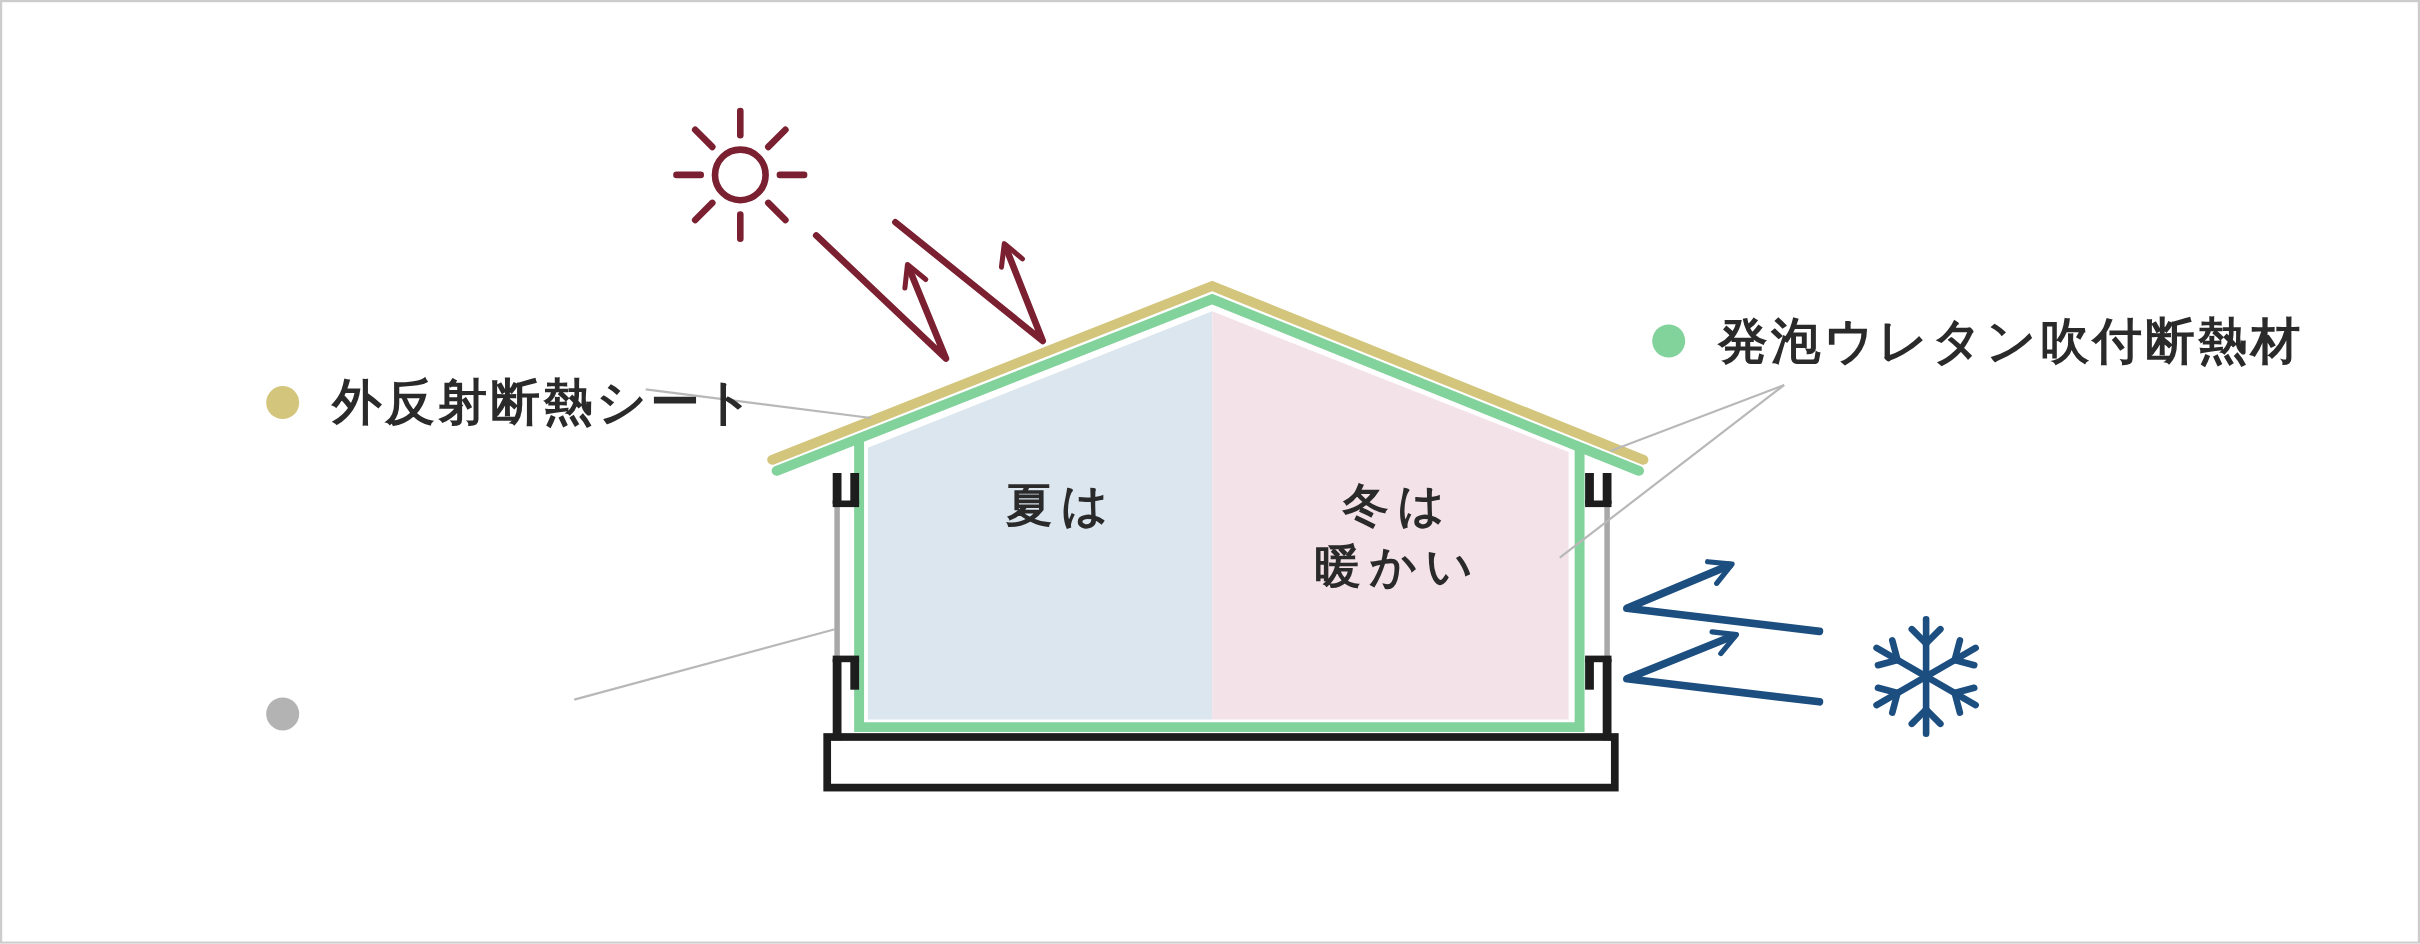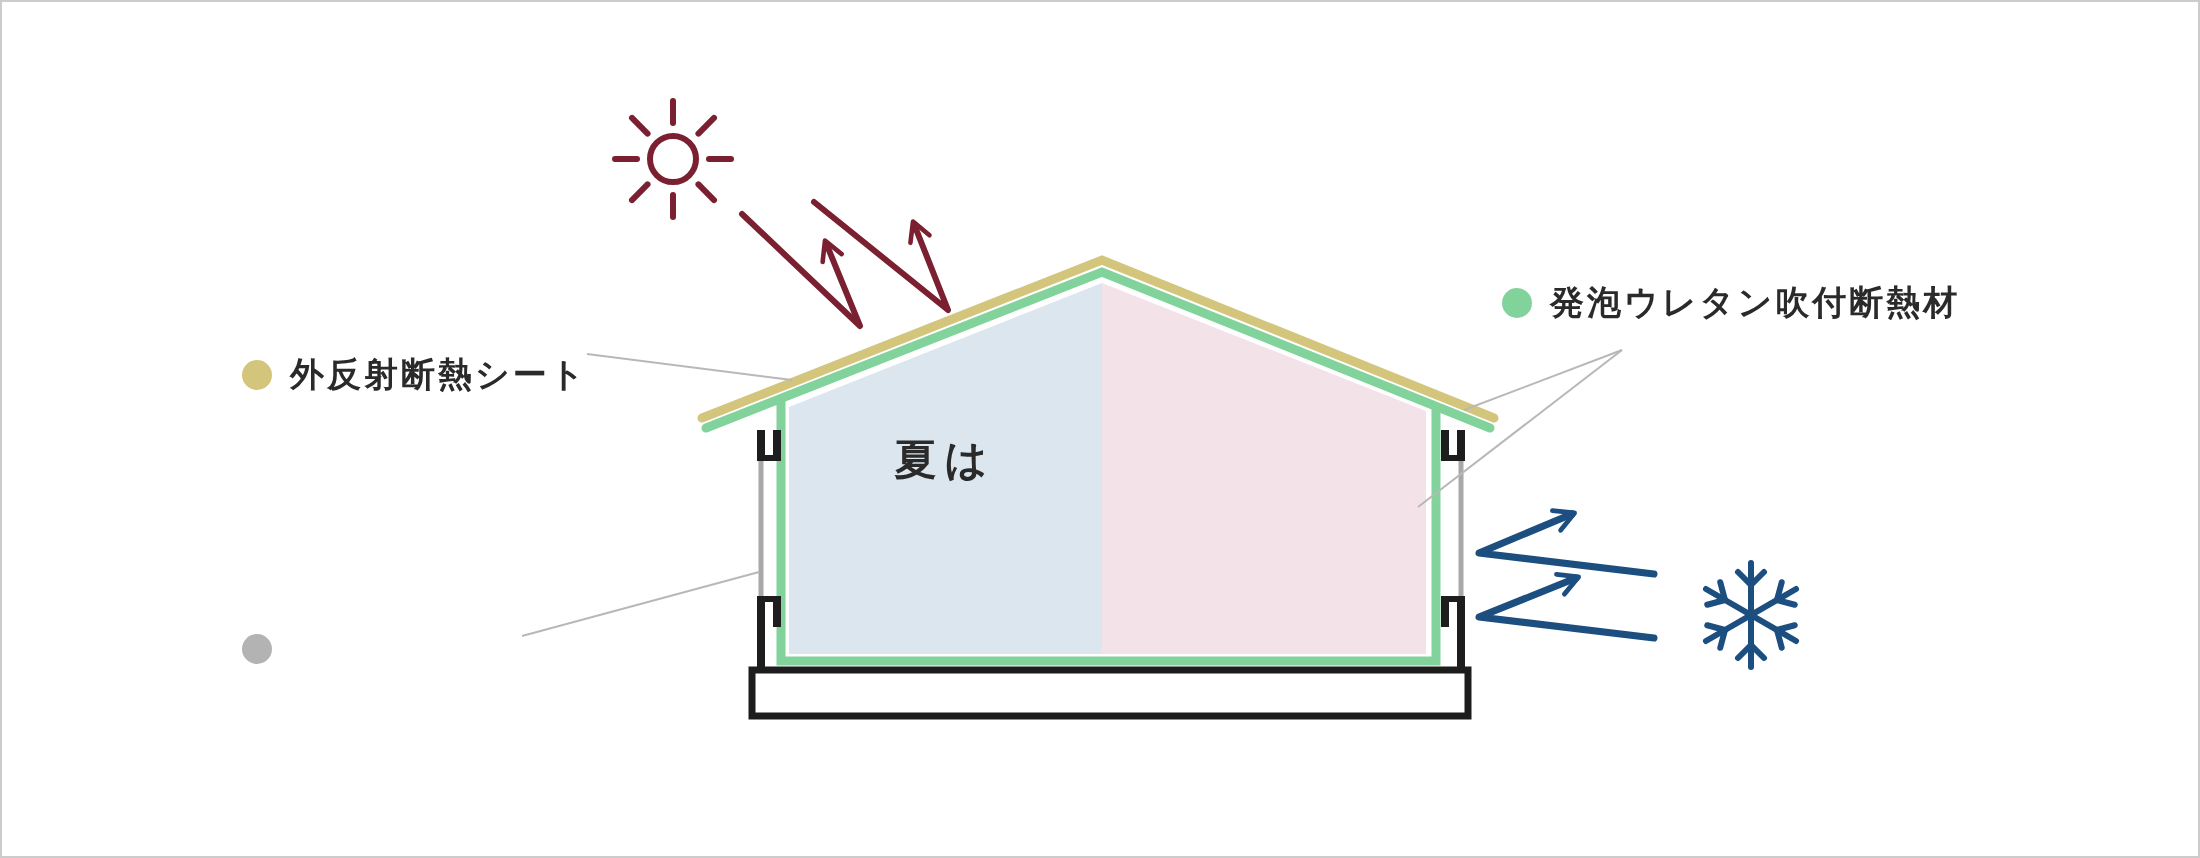--- a/index.html
+++ b/index.html
@@ -17,39 +17,40 @@
   .sNavy{stroke:var(--navy);}
   .sInk{stroke:var(--ink);}
   .sGlass{stroke:var(--glass);}
   .sConn{stroke:var(--connector);}
   .fSummer{fill:var(--summer-fill);}
   .fWinter{fill:var(--winter-fill);}
   .fNone{fill:none;}
   .fWhite{fill:#ffffff;}
 
   .label-row{
-    position:absolute;display:flex;align-items:center;gap:18px;
-    color:var(--text);font-weight:bold;font-size:34px;letter-spacing:3px;
+    position:absolute;display:flex;align-items:center;gap:30px;
+    color:var(--text);font-weight:bold;font-size:45px;letter-spacing:3px;
     white-space:nowrap;
   }
   .dot{width:30px;height:30px;border-radius:50%;flex:0 0 auto;}
   .dot-khaki{background:var(--khaki);}
   .dot-gray{background:var(--gray-dot);}
   .dot-green{background:var(--green);}
   .label-col{display:flex;flex-direction:column;gap:10px;}
 
   .zone-text{
     position:absolute;width:320px;text-align:center;
     color:var(--text);font-weight:bold;font-size:42px;line-height:1.32;
     letter-spacing:8px;
+    padding-left:20px;
   }
   .zone-summer{left:783px;top:430px;}
   .zone-winter{left:1089px;top:430px;}
 
-  .legend-sheet{left:240px;top:334px;margin-top:16px;}
+  .legend-sheet{left:240px;top:334px;}
   .legend-window{left:240px;top:626px;align-items:flex-start;}
   .legend-window .dot{margin-top:6px;}
   .legend-urethane{left:1500px;top:278px;}
 </style>
 </head>
 <body>
 
 <div class="canvas">
 
   <svg class="scene" viewBox="0 0 2200 858">
@@ -148,20 +149,24 @@
       <line x1="585" y1="352" x2="790" y2="378"></line>
       <line x1="520" y1="634" x2="757" y2="570"></line>
       <line x1="1620" y1="348" x2="1462" y2="408"></line>
       <line x1="1620" y1="348" x2="1416" y2="505"></line>
     </g>
   </svg>
 
   <div class="zone-text zone-summer">
     <div>夏は</div>
   </div>
+  <div class="zone-text zone-winter">
+    <div>冬は</div>
+    <div>暖かい</div>
+  </div>
 
   <div class="label-row legend-sheet">
     <span class="dot dot-khaki"></span>
     <span>外反射断熱シート</span>
   </div>
 
   <div class="label-row legend-window">
     <span class="dot dot-gray"></span>
     <span class="label-col">
     </span>

